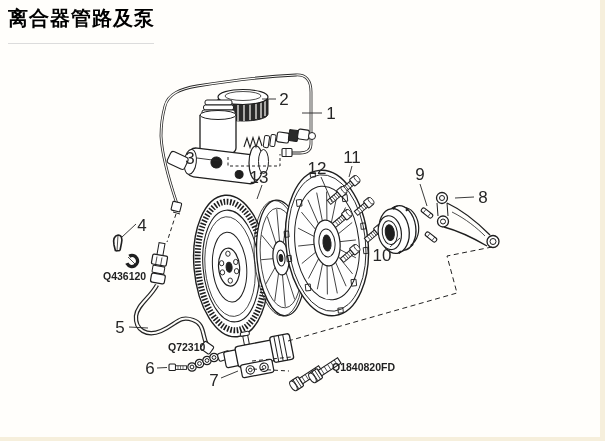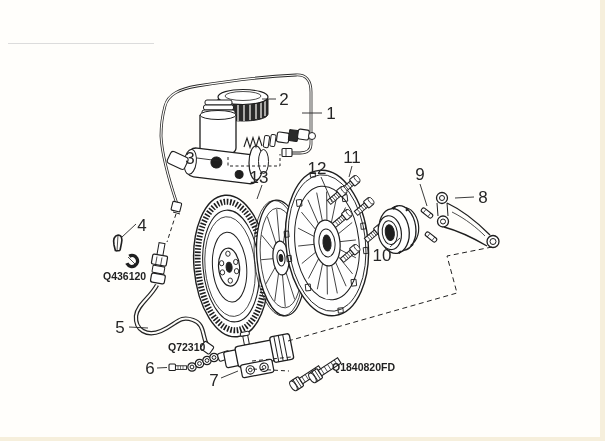--- a/index.html
+++ b/index.html
@@ -26,20 +26,21 @@
   svg text.pcode{
     font-family:"Liberation Sans", sans-serif;
     font-size:10.5px;font-weight:700;fill:#222;
   }
 </style>
 </head>
 <body>
 
 <div class="page">
 
+  <h1 class="page-title">离合器管路及泵</h1>
   <div class="title-rule"></div>
 
   <svg width="605" height="441" viewBox="0 0 605 441">
 
     <defs>
 
       <g id="boltA" stroke="#1f1f1f" fill="#fff">
         <rect x="-7" y="-4.2" width="7" height="8.4" rx="1" stroke-width="1.1"></rect>
         <ellipse cx="-6.6" cy="0" rx="2" ry="4" stroke-width="0.8"></ellipse>
         <rect x="0" y="-2.6" width="13" height="5.2" stroke-width="1"></rect>

